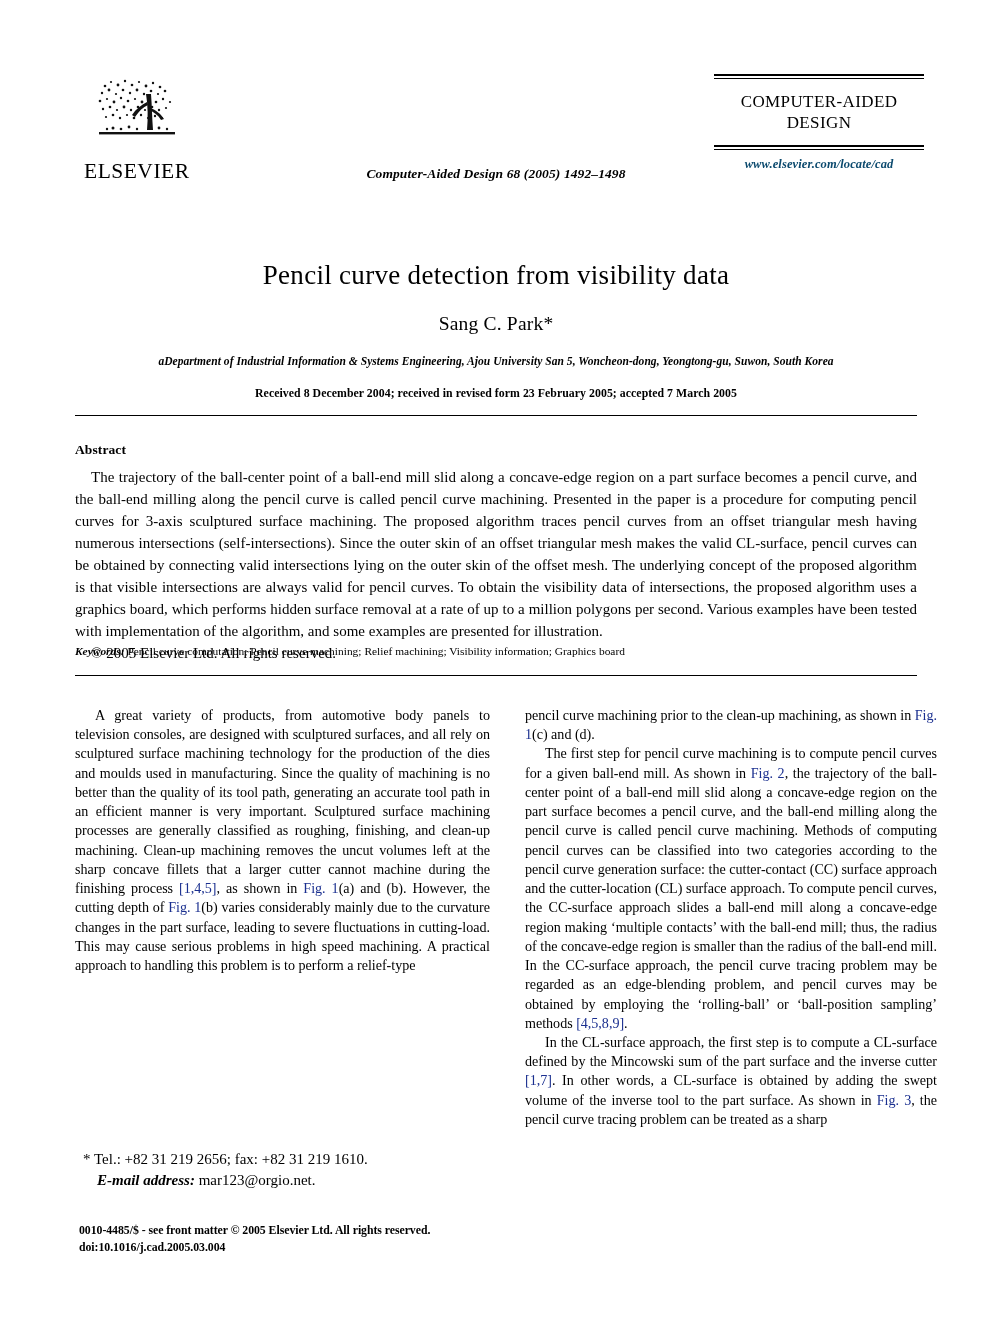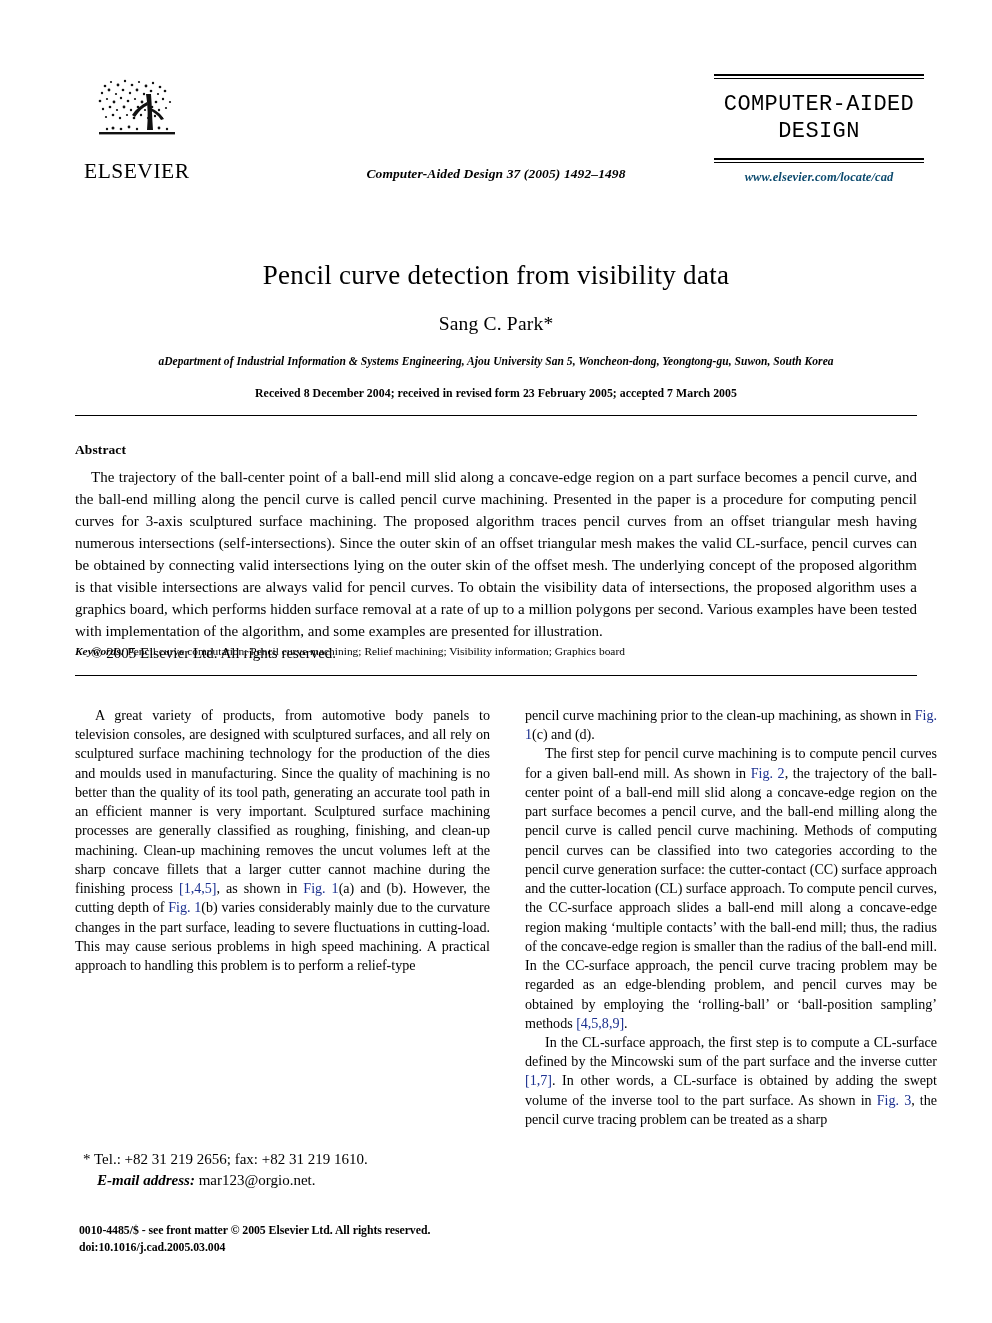--- a/index.html
+++ b/index.html
@@ -67,22 +67,22 @@
     width: 210px;
     text-align: center;
   }
   .rule-double {
     border-top: 2px solid #000;
     border-bottom: 1px solid #000;
     height: 2px;
     width: 100%;
   }
   .brand-name {
-    font-family: Liberation Mono, monospace;
-    font-size: 22px;
+    font-family: Liberation Serif, serif;
+    font-size: 17px;
     line-height: 1.22;
     letter-spacing: 0.4px;
     padding: 13px 0 12px 0;
   }
   .brand-url {
     font-family: "Liberation Serif", "DejaVu Serif", serif;
     font-weight: bold;
     font-style: italic;
     font-size: 12.5px;
     color: #0c4a6e;
@@ -318,21 +318,21 @@
             <circle cx="46" cy="57" r="1.2"></circle>
               <circle cx="68" cy="56" r="1.4"></circle>
               <circle cx="76" cy="57" r="1.2"></circle>
             <circle cx="16" cy="57" r="1.2"></circle>
           </g>
         </g>
       </svg>
       <div class="elsevier-word">ELSEVIER</div>
     </div>
 
-    <div class="journal-cite">Computer-Aided Design 37 (2005) 1492–1498</div>
+    <div class="journal-cite">Computer-Aided Design 68 (2005) 1492–1498</div>
 
     <div class="journal-brand">
       <div class="rule-double"></div>
       <div class="brand-name">COMPUTER-AIDED DESIGN</div>
       <div class="rule-double"></div>
       <div class="brand-url">www.elsevier.com/locate/cad</div>
     </div>
   </div>
 
   <div class="titleblock">

